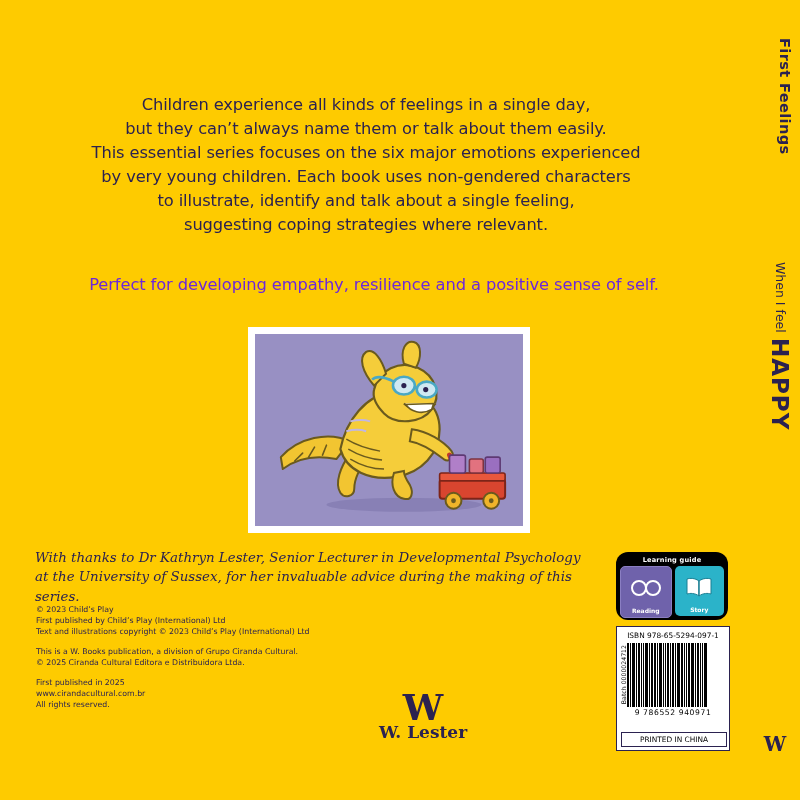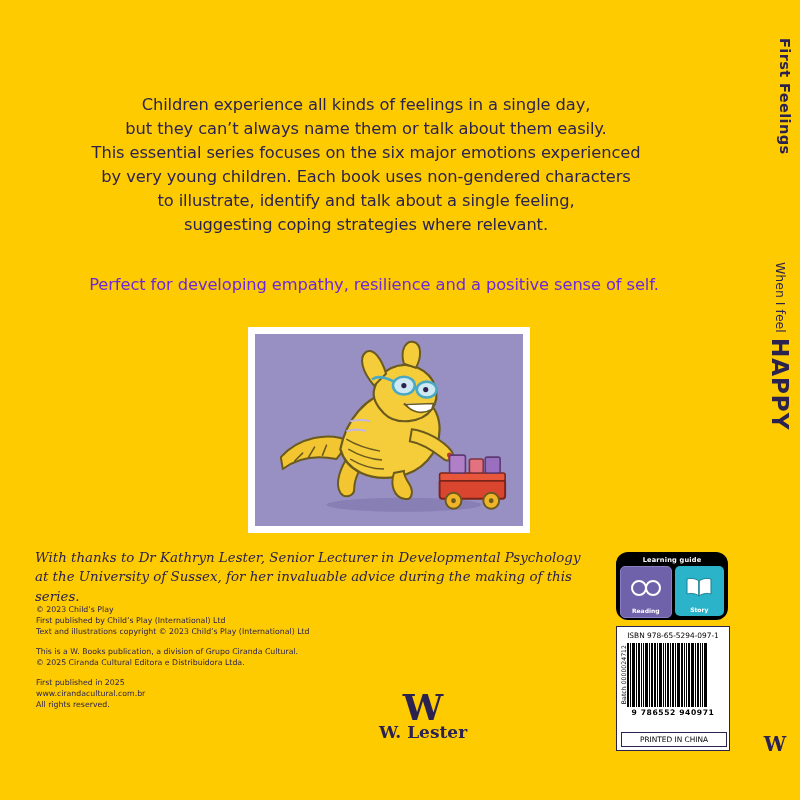--- a/index.html
+++ b/index.html
@@ -249,21 +249,20 @@
     gap: 1px;
   }
   .bars span { display: block; background: #000; height: 100%; }
   .ean-digits {
     text-align: center;
     font-size: 7.6px;
     letter-spacing: 0.6px;
     color: #000;
     margin-top: 1px;
     font-family: "DejaVu Sans", sans-serif;
-    font-weight: bold;
   }
   .printed {
     position: absolute;
     left: 4px;
     bottom: 3px;
     width: 104px;
     text-align: center;
     font-size: 7.4px;
     border: 1px solid #2b2250;
     padding: 2px 0;

